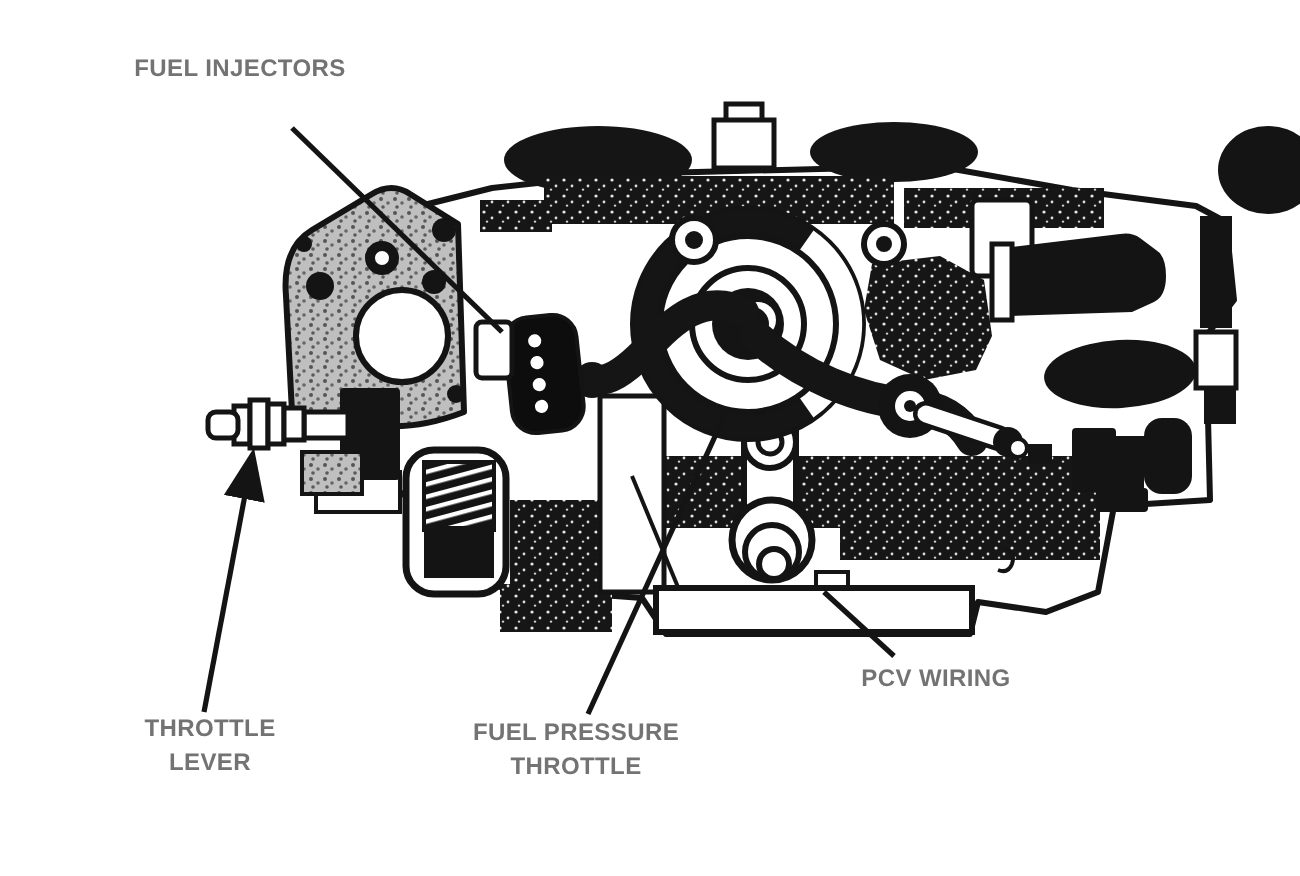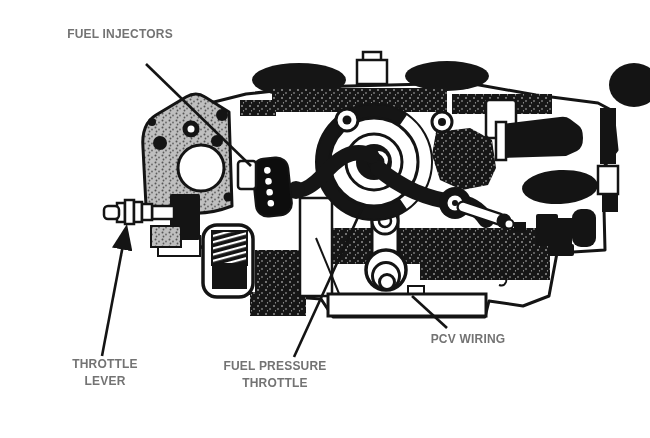--- a/index.html
+++ b/index.html
@@ -174,21 +174,21 @@
 
   <div class="callout" style="left:30px;top:26px;width:180px;">
     <span>FUEL INJECTORS</span>
   </div>
 
   <div class="callout" style="left:50px;top:356px;width:110px;">
     <span>THROTTLE</span>
     <span>LEVER</span>
   </div>
 
-  <div class="callout" style="left:200px;top:358px;width:150px;">
+  <div class="callout" style="left:213px;top:358px;width:150px;">
     <span>FUEL PRESSURE</span>
     <span>THROTTLE</span>
   </div>
 
   <div class="callout" style="left:408px;top:331px;width:120px;">
     <span>PCV WIRING</span>
   </div>
 
 </div>
 

